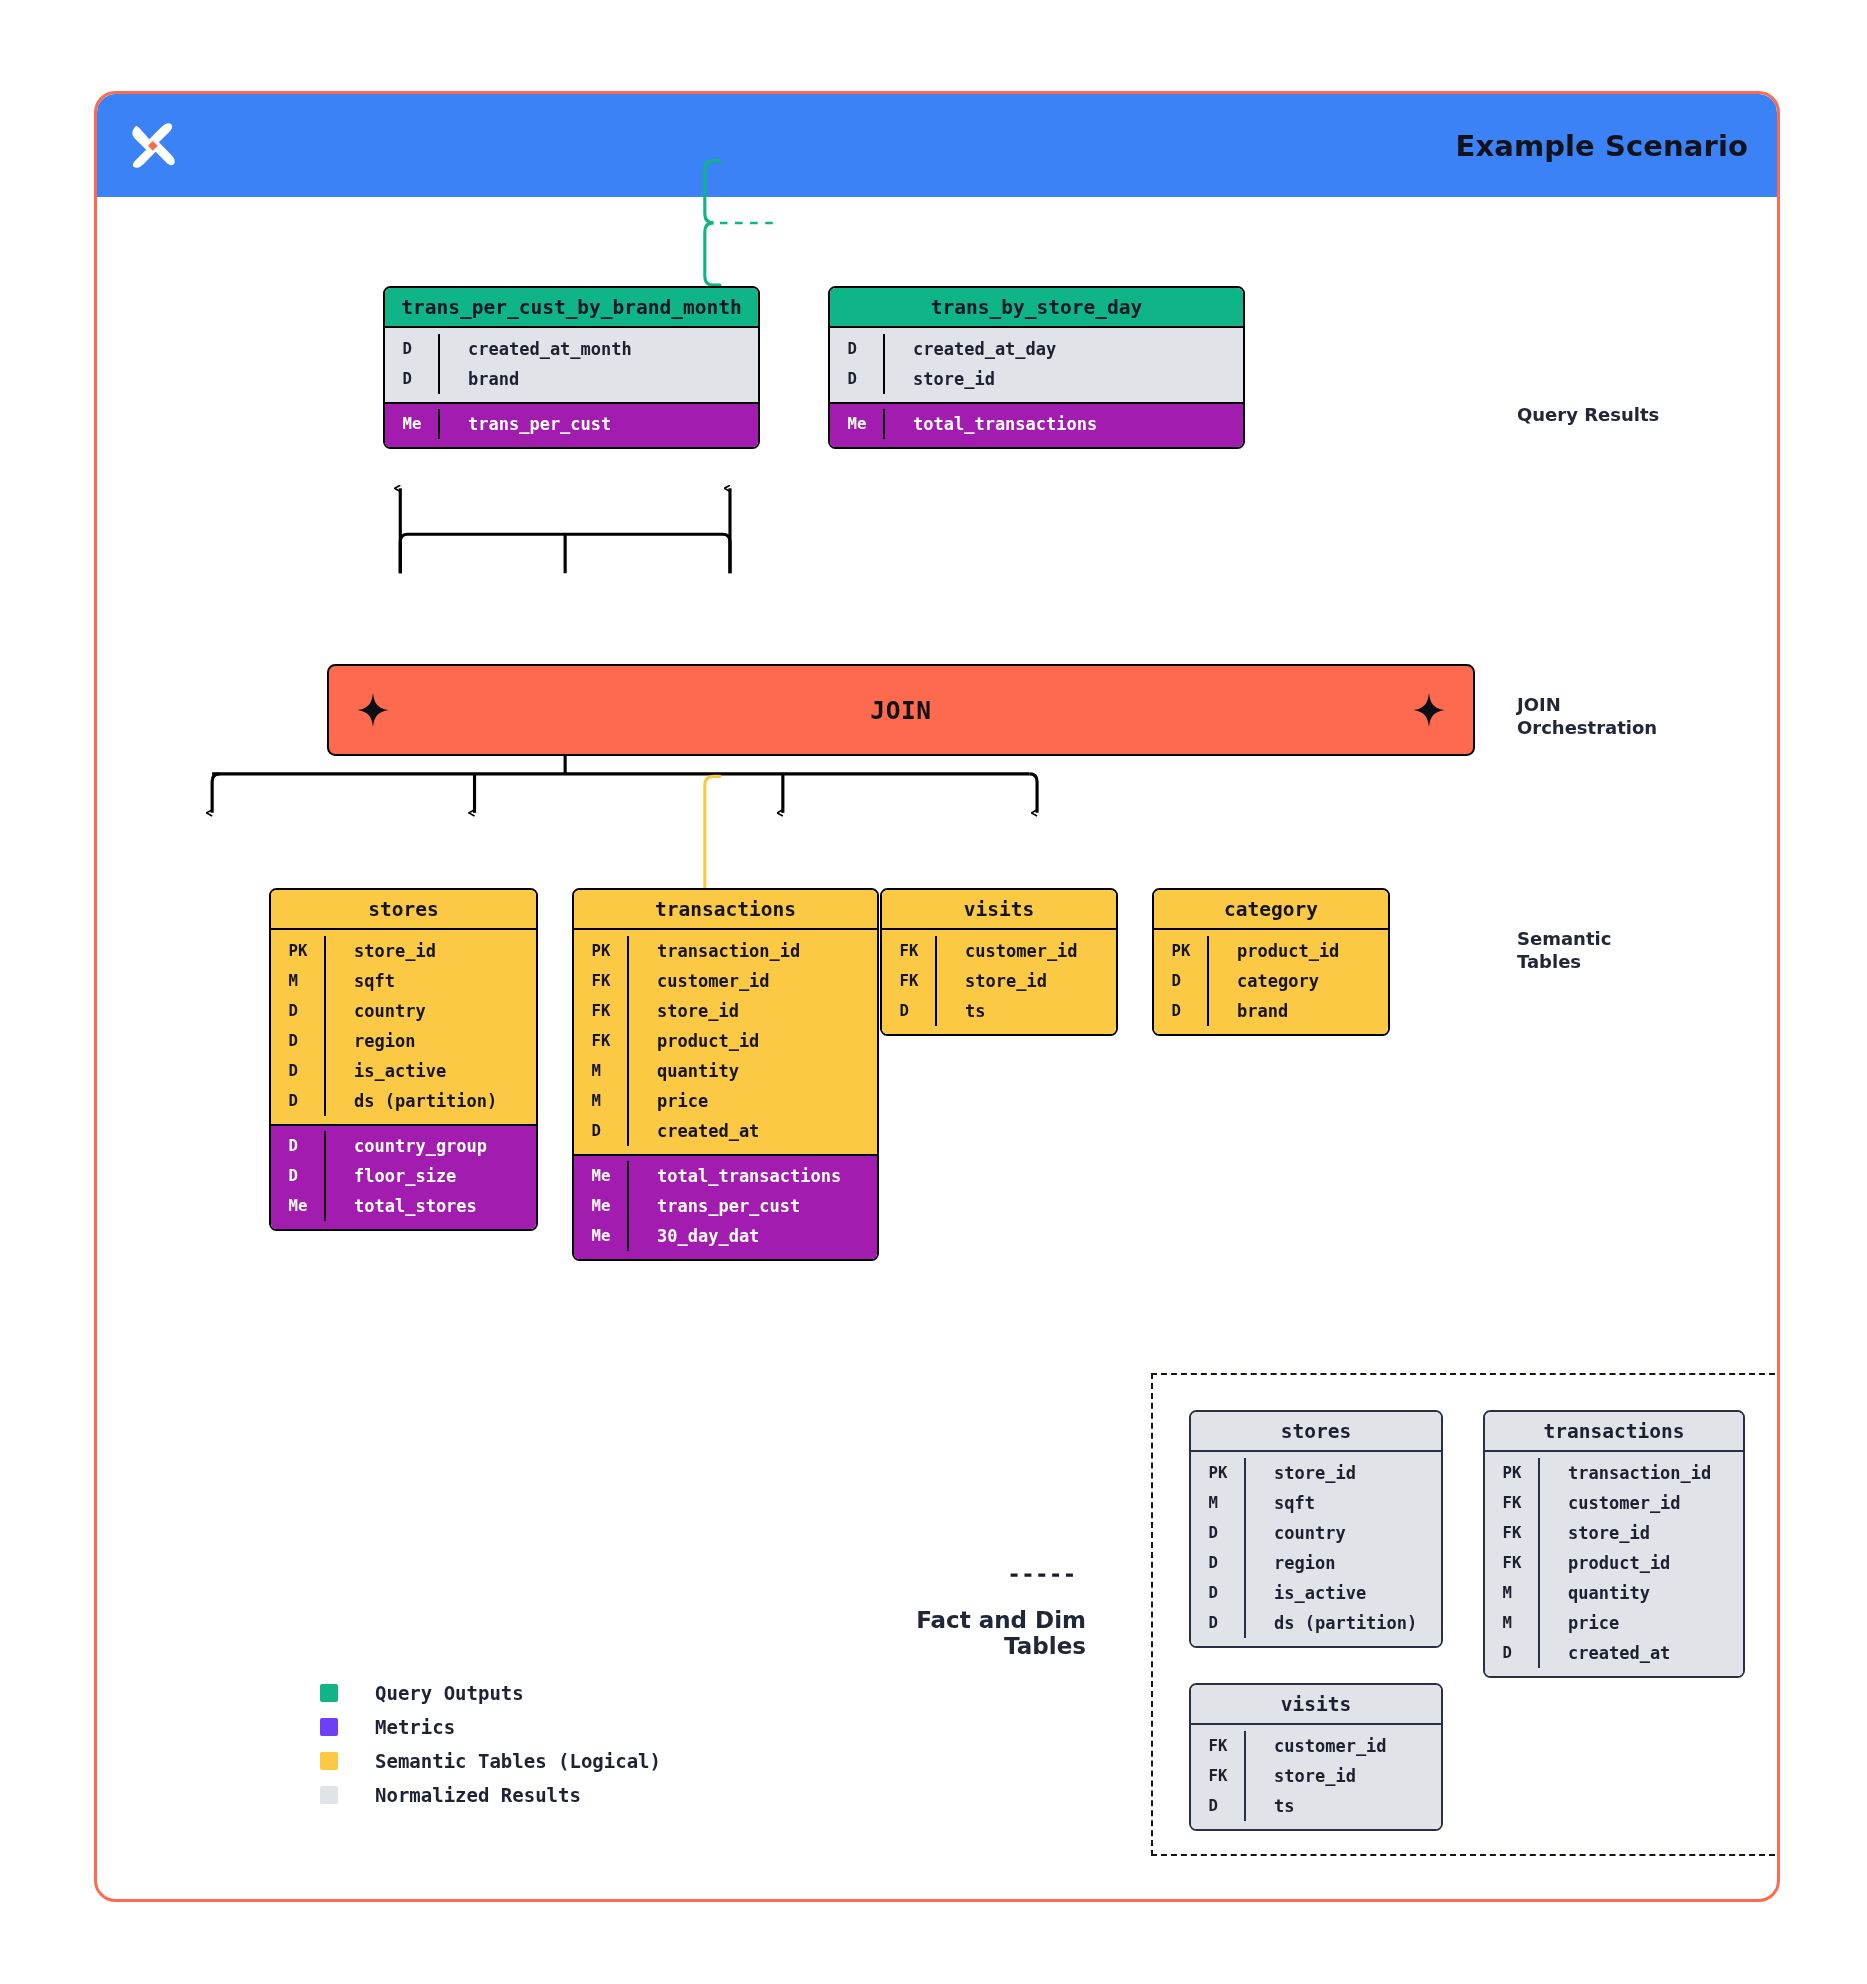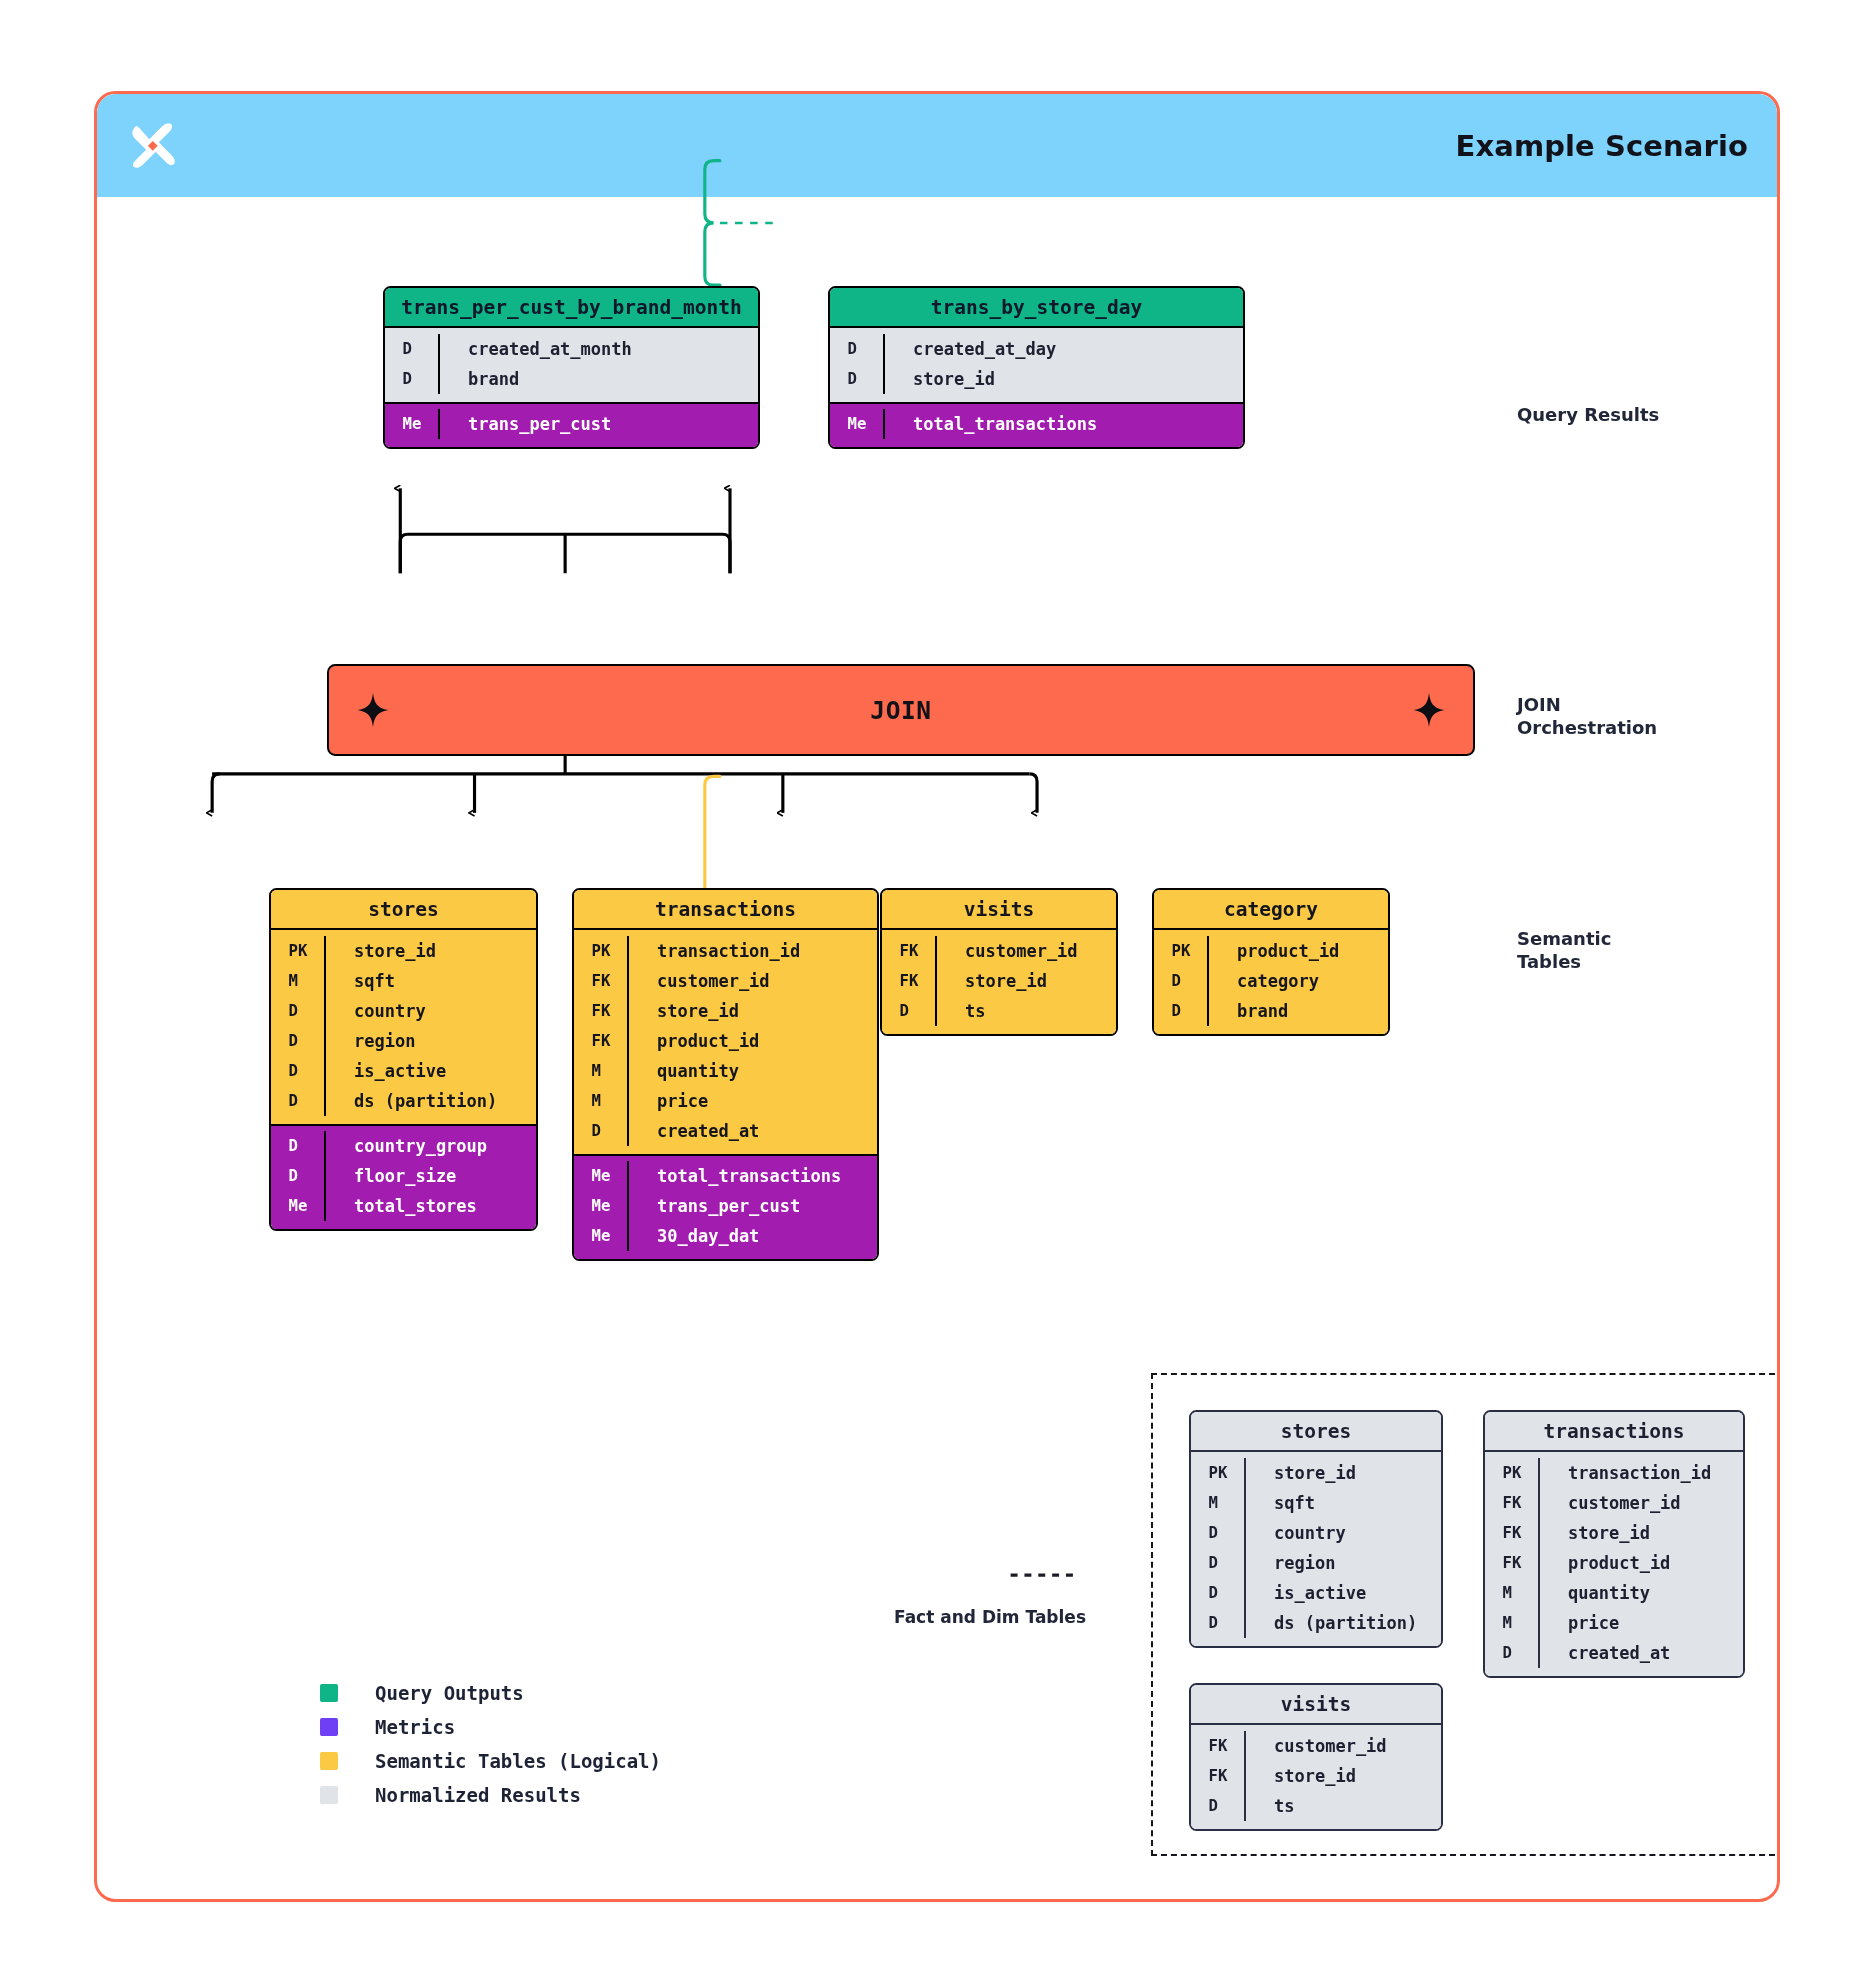--- a/index.html
+++ b/index.html
@@ -16,21 +16,21 @@
     left: 94px; top: 91px;
     width: 1686px; height: 1811px;
     border: 3.1px solid #fd6a4d;
     border-radius: 21.4px;
     background: #ffffff;
     overflow: hidden;
   }
   .titlebar {
     position: absolute; left: 0; top: 0;
     width: 100%; height: 103px;
-    background: #7dd3fc;
+    background: #3b82f6;
     border-radius: 18px 18px 0 0;
     display: flex; align-items: center; justify-content: space-between;
     padding: 0 29px;
   }
   .brand-logo { width: 53px; height: 53px; display:block; }
   .title-text {
     font-family: "DejaVu Sans", sans-serif;
     font-size: 29px; font-weight: 700; color: #12121a;
     letter-spacing: 0.1px;
   }
@@ -134,21 +134,21 @@
   .swatch { width: 18px; height: 18px; flex: 0 0 18px; border-radius: 1.9px; margin-right: 17px; }
   .legend-label {
     font-family: "DejaVu Sans Mono", monospace;
     font-weight: 700; font-size: 19px; color: #1d2235; margin-left: 20px;
   }
 
   .fact-label {
     position: absolute;
     left: 750px; top: 1513px;
     font-family: "DejaVu Sans", sans-serif;
-    font-weight: 700; font-size: 17px; color: #212738;
+    font-weight: 700; font-size: 23px; color: #212738;
     text-align: right; width: 239px;
   }
 </style>
 </head>
 <body>
 
 <div class="page">
   <div class="card">
 
     <div class="titlebar">

